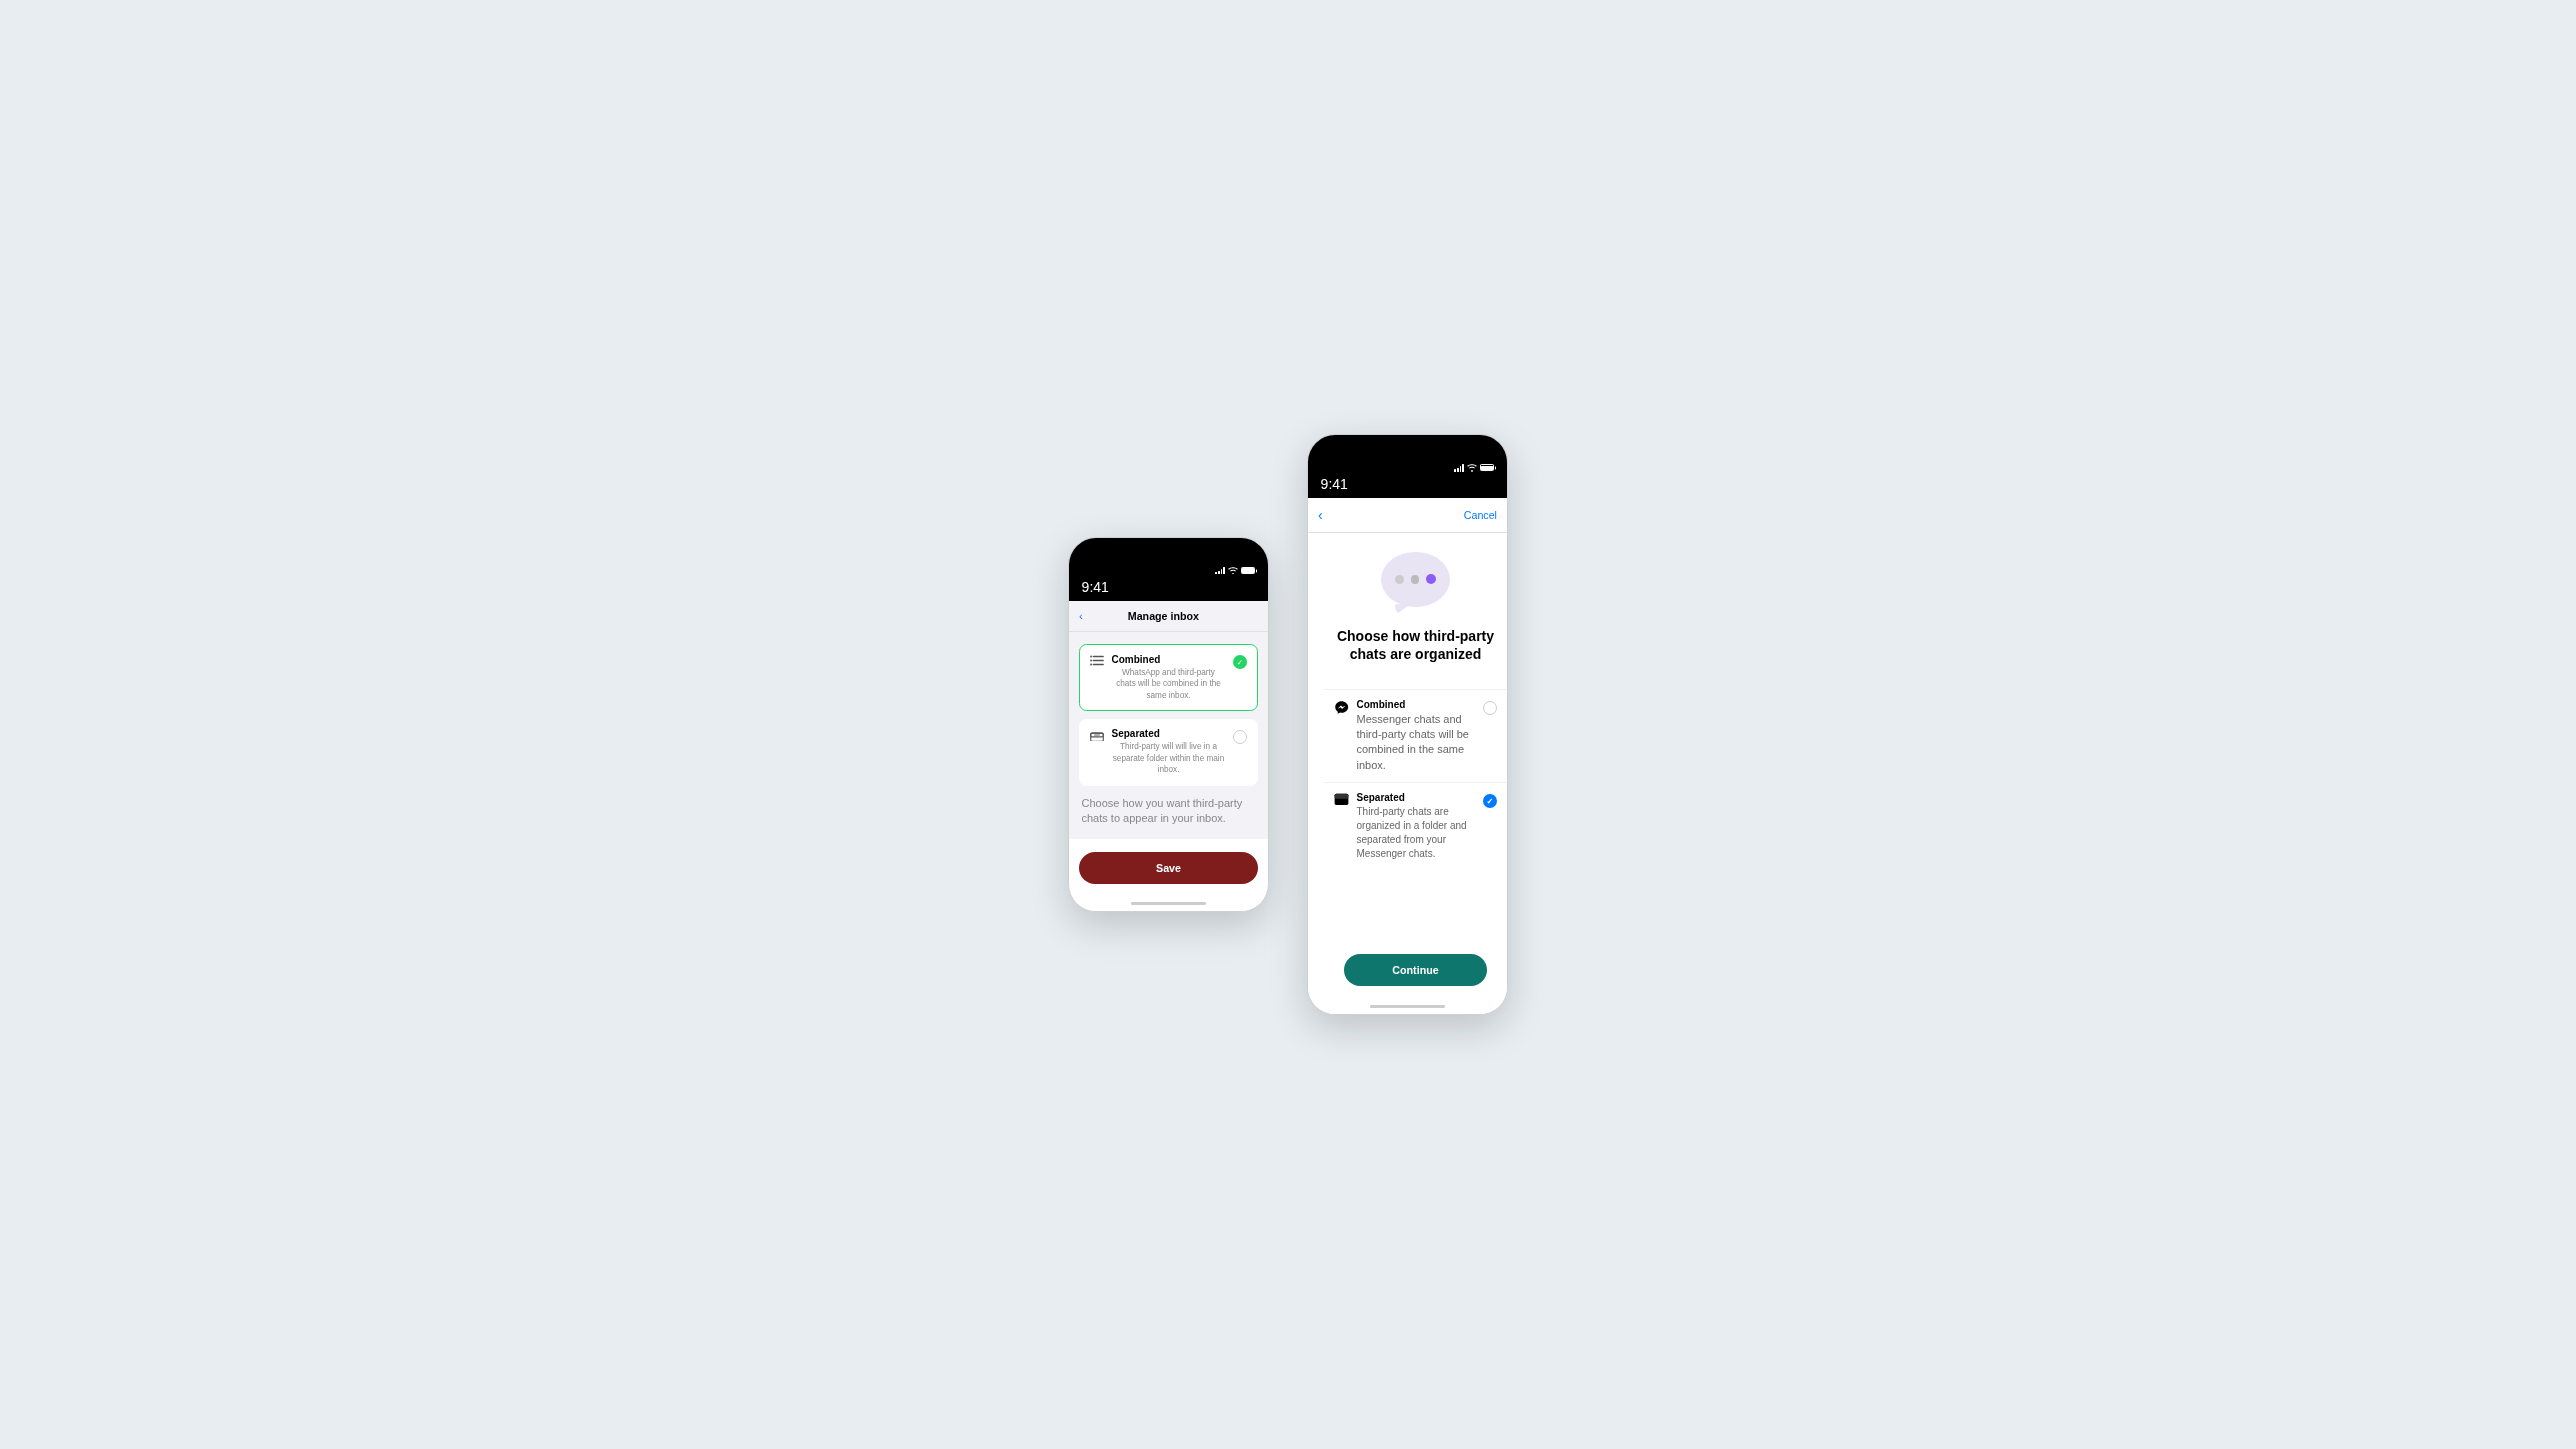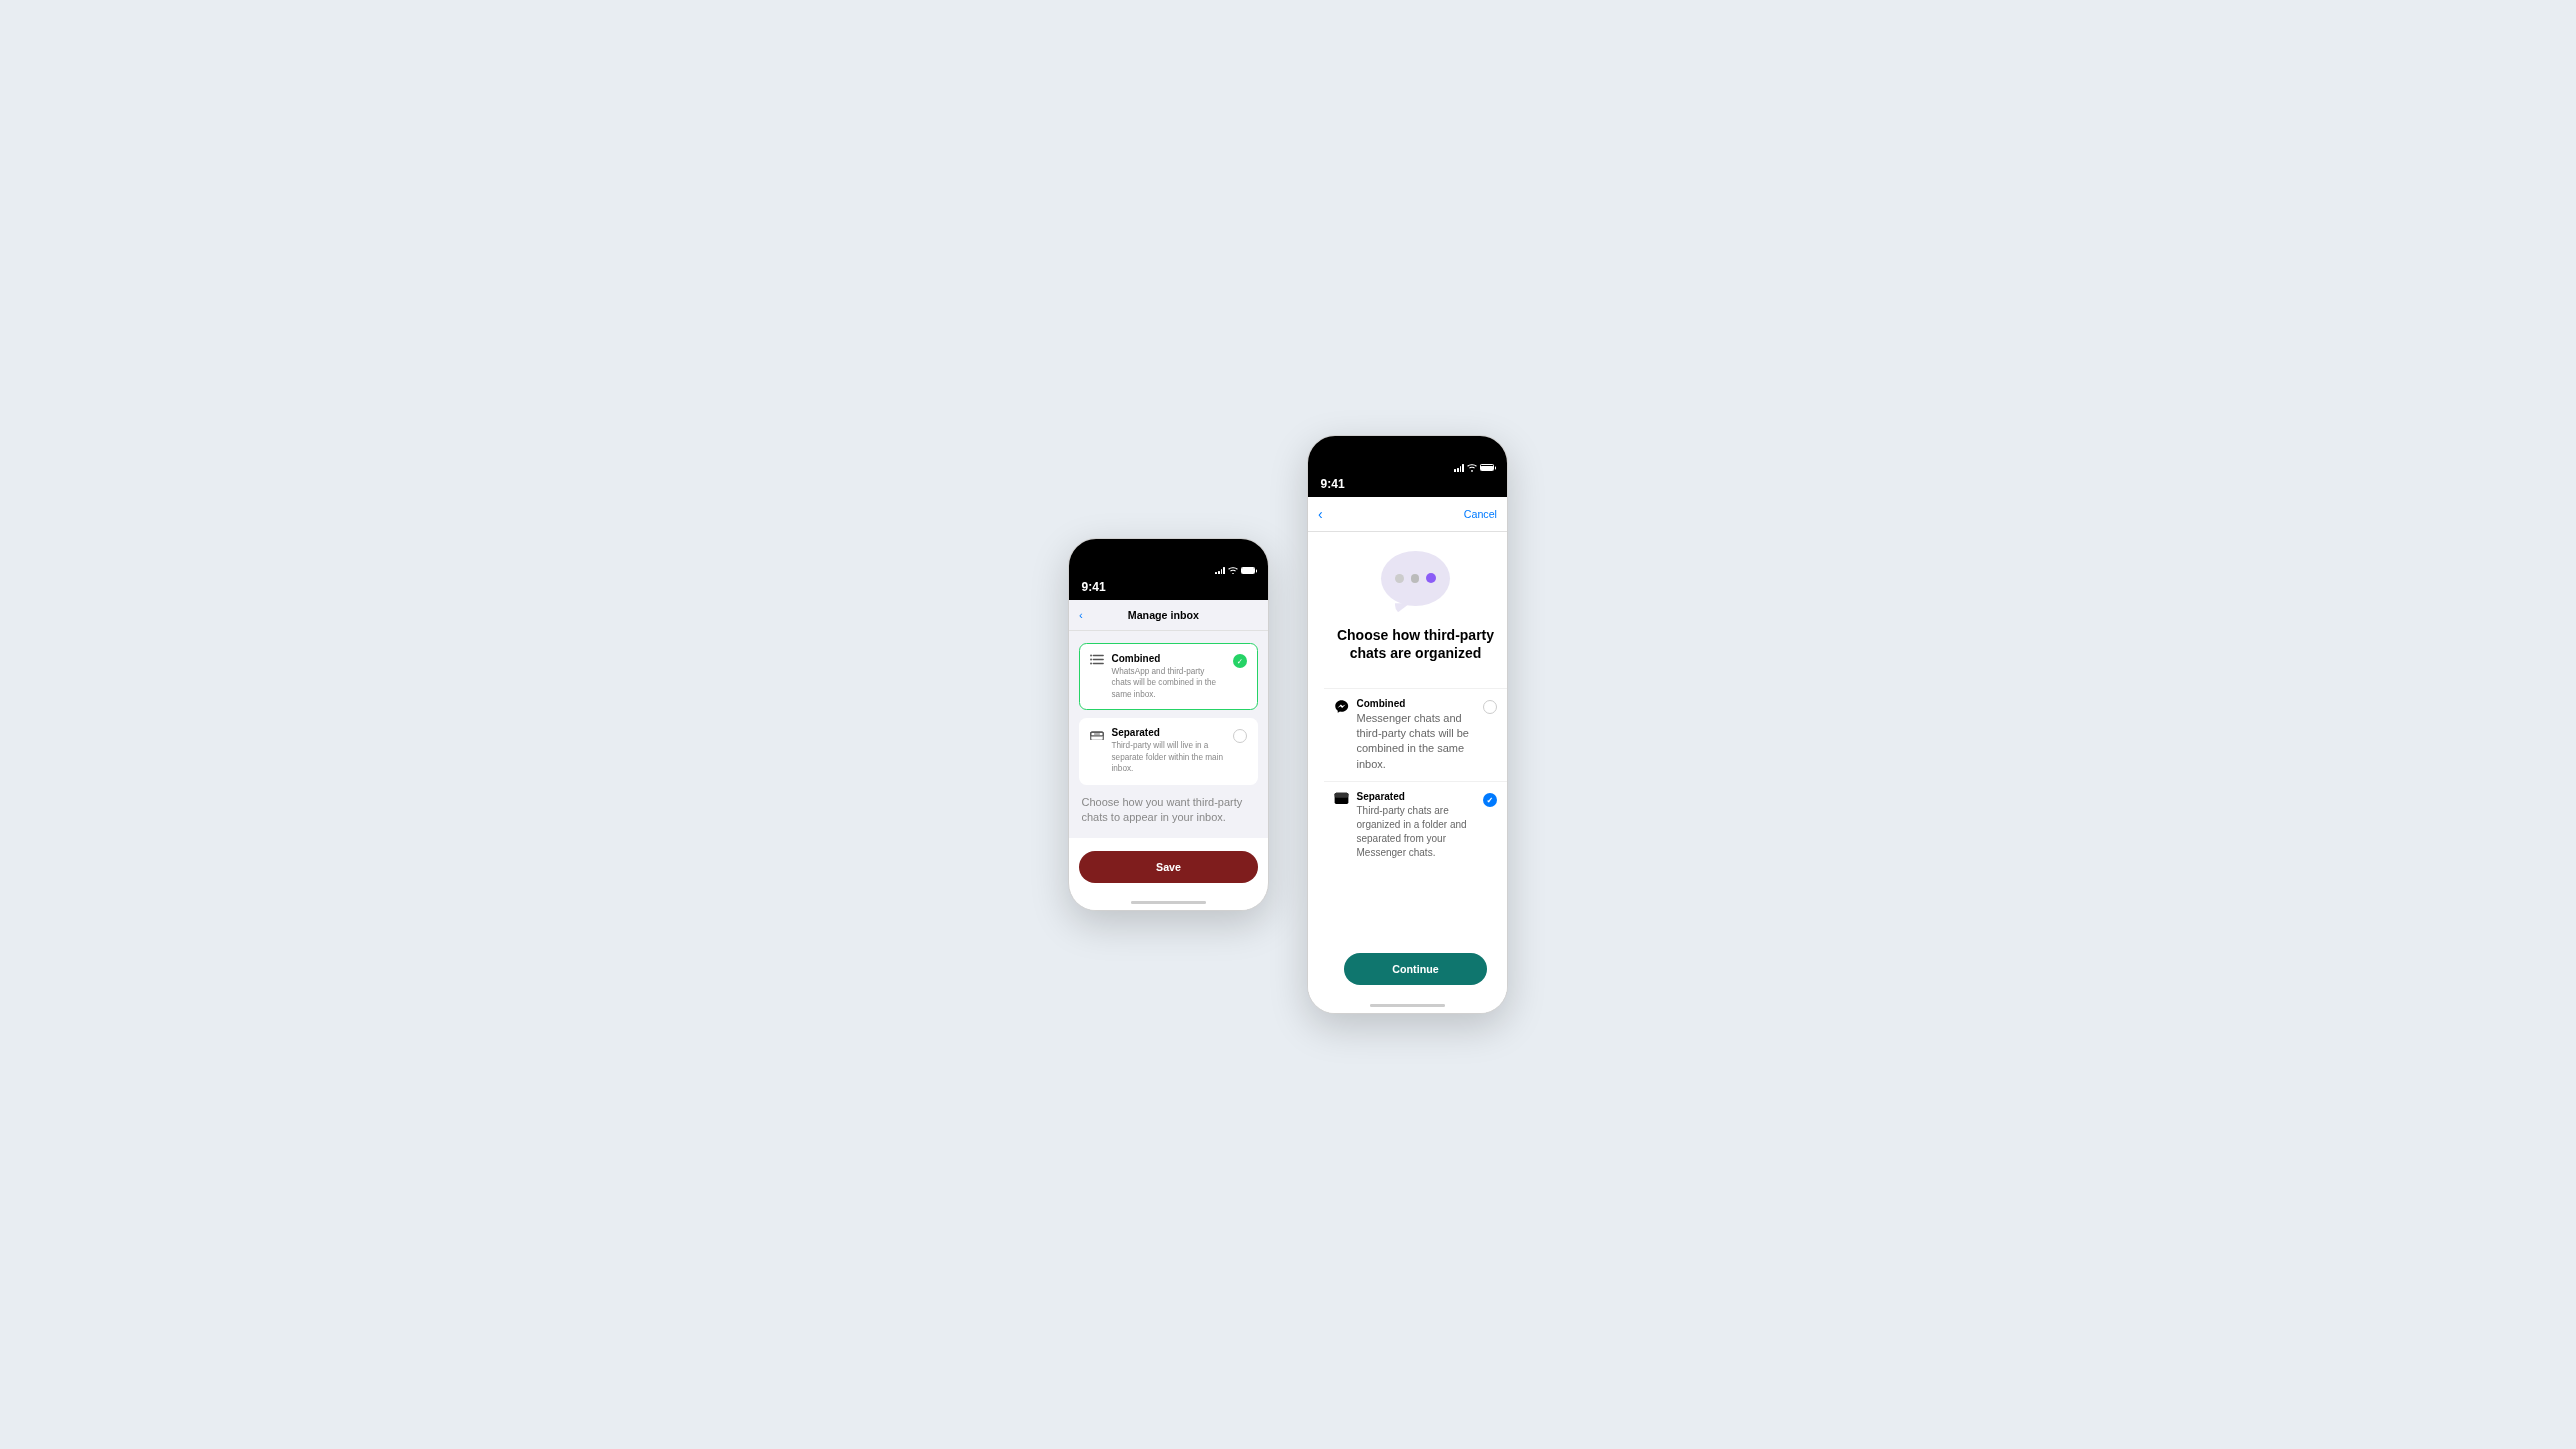--- a/index.html
+++ b/index.html
@@ -32,21 +32,21 @@
     .status-bar {
       background: #000;
       color: #fff;
       display: flex;
       align-items: center;
       justify-content: space-between;
       padding: 8.8px 12.6px 6.3px;
       font-size: 8.2px;
       font-weight: 600;
     }
-    .status-bar .time { font-size: 12px; font-weight: 700; margin-top: 32px; }
+    .status-bar .time { font-size: 14px; font-weight: 400; margin-top: 32px; }
     .status-icons { display: flex; align-items: center; gap: 3.1px; }
     .signal-bars { display: flex; align-items: flex-end; gap: 0.9px; }
     .signal-bars span {
       background: #fff;
       width: 1.9px;
       border-radius: 0.6px;
     }
     .signal-bars span:nth-child(1) { height: 2.5px; }
     .signal-bars span:nth-child(2) { height: 3.8px; }
     .signal-bars span:nth-child(3) { height: 5.7px; }
@@ -102,21 +102,21 @@
       align-items: flex-start;
       gap: 7.5px;
       border: 1.3px solid transparent;
       cursor: pointer;
     }
     .option-card.selected-green { border-color: #25d366; }
 
     .option-card-icon { font-size: 12.6px; color: #666; margin-top: 1.3px; flex-shrink: 0; }
     .option-card-text { flex: 1; }
     .option-card-title { font-size: 10px; font-weight: 600; color: #000; margin-bottom: 1.9px; }
-    .option-card-desc { font-size: 8.2px; color: #888; line-height: 1.4; }
+    .option-card-desc { font-size: 8.2px; color: #888; line-height: 1.4; text-align: center; }
     .option-card-check { margin-top: 1.3px; flex-shrink: 0; }
     .check-green {
       width: 14px; height: 14px; background: #25d366; border-radius: 50%;
       display: flex; align-items: center; justify-content: center; color: #fff; font-size: 7.5px;
     }
     .check-circle-empty {
       width: 14px; height: 14px; border: 1.3px solid #ccc; border-radius: 50%;
     }
 
     .helper-text { font-size: 11px; color: #888; padding: 2.5px 2.5px 0; line-height: 1.4; }

